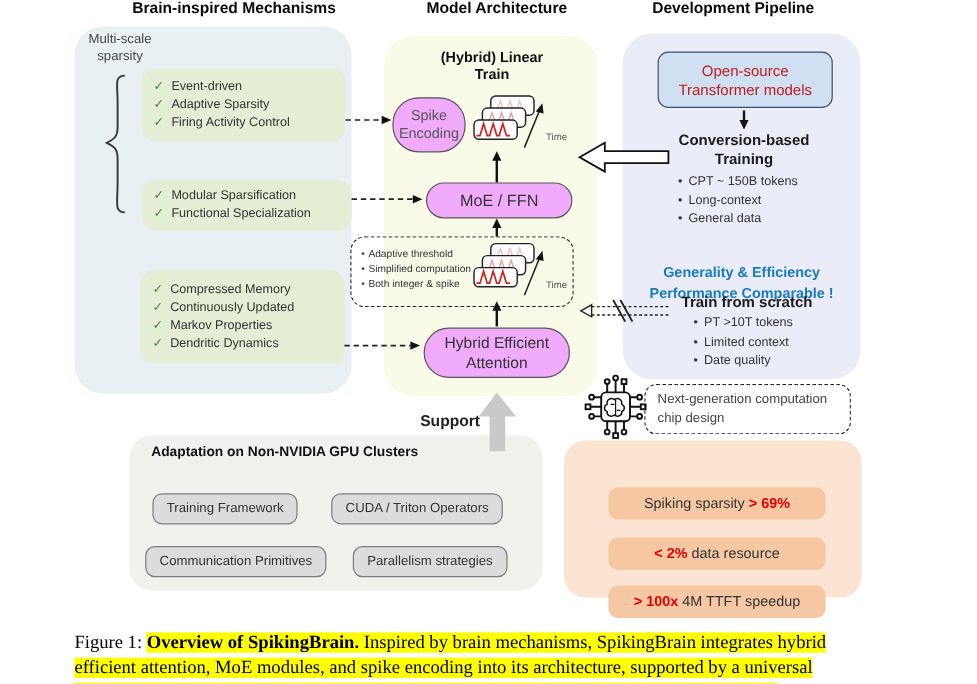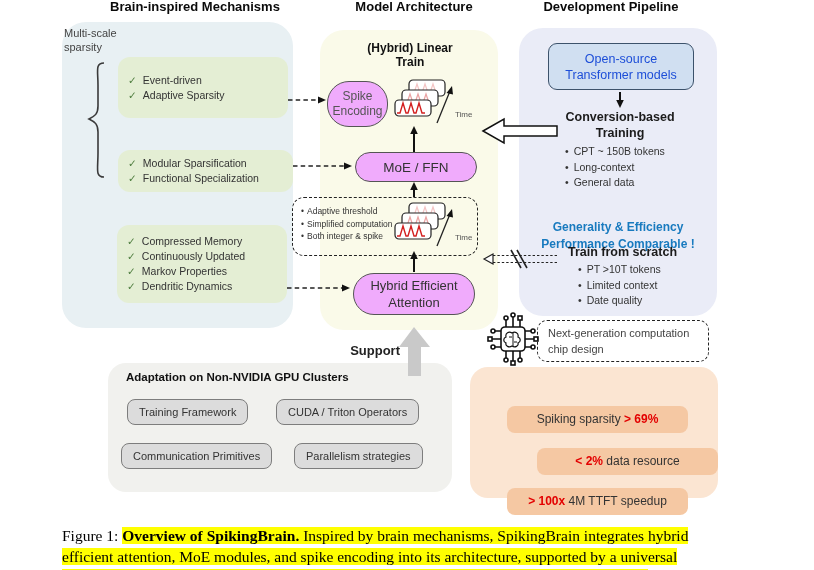--- a/index.html
+++ b/index.html
@@ -8,43 +8,43 @@
   .abs{position:absolute;}
   .hdr{font-weight:bold;font-size:13px;color:#0a0a0a;text-align:center;}
   .panel{position:absolute;border-radius:24px;}
   .lpanel{background:#e8f0f3;}
   .mpanel{background:#fafae9;}
   .rpanel{background:#eaecf7;}
   .gbox{position:absolute;background:#e4eed4;border-radius:12px;display:flex;
         flex-direction:column;justify-content:center;padding-left:10px;box-sizing:border-box;}
   .gbox .row{font-size:10.5px;line-height:15px;color:#333;white-space:nowrap;}
   .gbox .chk{color:#4f7d3f;margin-right:6px;}
-  .mslabel{font-size:11px;line-height:14px;color:#444;}
+  .mslabel{font-size:11px;line-height:14px;color:#444;text-align:center;}
   .mtitle{font-weight:bold;font-size:12px;line-height:14px;color:#111;text-align:center;}
   .mbox{position:absolute;background:#f0abfc;border:1.4px solid #555;border-radius:22px;
         display:flex;align-items:center;justify-content:center;text-align:center;
         box-sizing:border-box;line-height:15px;}
   .dashedbox{position:absolute;border:1.5px dashed #222;border-radius:12px;box-sizing:border-box;}
   .note{font-size:8.5px;line-height:12.5px;color:#333;white-space:nowrap;}
   .note .bl{margin-right:3px;}
   .time{position:absolute;font-size:8px;color:#555;}
   .bluebox{position:absolute;background:#d0dff1;border:1.4px solid #3c526b;border-radius:9px;
         display:flex;align-items:center;justify-content:center;text-align:center;
-        font-size:12.5px;line-height:16px;color:#1d4ed8;box-sizing:border-box;}
+        font-size:12.5px;line-height:16px;color:#b91c1c;box-sizing:border-box;}
   .btitle{font-weight:bold;font-size:12.5px;line-height:16px;text-align:center;color:#1b1b1b;}
   .bullets .row{font-size:10.5px;line-height:15.5px;color:#333;white-space:nowrap;}
   .bullets .bl{margin-right:5px;}
   .bluenote{font-weight:bold;font-size:12px;line-height:17px;color:#187abf;text-align:center;}
   .chipnote{background:#fff;font-size:11px;line-height:16px;color:#444;
         border:1.5px dashed #222;border-radius:10px;box-sizing:border-box;
         padding:4px 0 0 10px;}
   .glpanel{background:#f1f1ee;border-radius:18px;}
   .gltitle{font-weight:bold;font-size:11.5px;color:#111;white-space:nowrap;}
   .gpill{position:absolute;background:#dcdcdc;border:1.3px solid #7d7d7d;border-radius:8px;
-        font-size:11px;color:#333;padding:6px 11px;white-space:nowrap;}
+        font-size:11px;color:#333;padding:6px 11px;white-space:nowrap;margin-top:12px;}
   .opanel{background:#fbe5d2;border-radius:18px;}
   .opill{position:absolute;background:#f5c8a3;border-radius:8px;width:181px;height:27px;
         line-height:27px;text-align:center;font-size:12px;color:#333;white-space:nowrap;margin-top:31px;}
   .opill .red{color:#e30000;font-weight:bold;}
   .cap{position:absolute;left:62px;width:700px;font-family:"Liberation Serif","DejaVu Serif",serif;
         font-size:15.5px;line-height:20px;color:#000;white-space:nowrap;}
   .hl{background:#ffff00;}
   .b{font-weight:bold;}
   svg{position:absolute;overflow:visible;}
   .dash{stroke:#222;stroke-width:1.4;stroke-dasharray:4.5,3.2;fill:none;}
@@ -63,20 +63,21 @@
 <div class="abs hdr" style="left:75px;top:-1px;width:240px">Brain-inspired Mechanisms</div>
 <div class="abs hdr" style="left:314px;top:-1px;width:200px">Model Architecture</div>
 <div class="abs hdr" style="left:501px;top:-1px;width:220px">Development Pipeline</div>
 
 <div class="panel lpanel" style="left:62px;top:22px;width:231px;height:306px"></div>
 <div class="abs mslabel" style="left:64px;top:26px;width:72px">Multi-scale sparsity</div>
 
 <div class="gbox" style="left:118px;top:57px;width:170px;height:61px">
   <div class="row"><span class="chk">✓</span><span>Event-driven</span></div>
   <div class="row"><span class="chk">✓</span><span>Adaptive Sparsity</span></div>
+  <div class="row"><span class="chk">✓</span><span>Firing Activity Control</span></div>
 </div>
 <div class="gbox" style="left:118px;top:150px;width:175px;height:42px">
   <div class="row"><span class="chk">✓</span><span>Modular Sparsification</span></div>
   <div class="row"><span class="chk">✓</span><span>Functional Specialization</span></div>
 </div>
 <div class="gbox" style="left:117px;top:225px;width:170px;height:78px">
   <div class="row"><span class="chk">✓</span><span>Compressed Memory</span></div>
   <div class="row"><span class="chk">✓</span><span>Continuously Updated</span></div>
   <div class="row"><span class="chk">✓</span><span>Markov Properties</span></div>
   <div class="row"><span class="chk">✓</span><span>Dendritic Dynamics</span></div>
@@ -192,21 +193,21 @@
 <div class="abs gltitle" style="left:126px;top:371px">Adaptation on Non-NVIDIA GPU Clusters</div>
 <div class="gpill" style="left:127px;top:399px">Training Framework</div>
 <div class="gpill" style="left:276px;top:399px">CUDA / Triton Operators</div>
 <div class="gpill" style="left:121px;top:443px">Communication Primitives</div>
 <div class="gpill" style="left:294px;top:443px">Parallelism strategies</div>
 
 <div class="panel opanel" style="left:470px;top:367px;width:248px;height:131px"></div>
 <div class="opill" style="left:507px;top:375px">
   <span>Spiking sparsity </span><span class="red">&gt; 69%</span><span></span>
 </div>
-<div class="opill" style="left:537px;top:417px">
+<div class="opill" style="left:507px;top:417px">
   <span></span><span class="red">&lt; 2%</span><span> data resource</span>
 </div>
 <div class="opill" style="left:507px;top:457px">
   <span></span><span class="red">&gt; 100x</span><span> 4M TTFT speedup</span>
 </div>
 
 <svg style="left:0;top:0;pointer-events:none" width="814" height="570" viewBox="0 0 814 570">
   <g>
     <path d="M104,63 C95,63 98,71 98,85 L98,106 C98,114 95,116 89,119 C95,122 98,124 98,132 L98,153 C98,169 95,177 104,177" fill="none" stroke="#3a3a3a" stroke-width="1.6"></path>
   </g>

